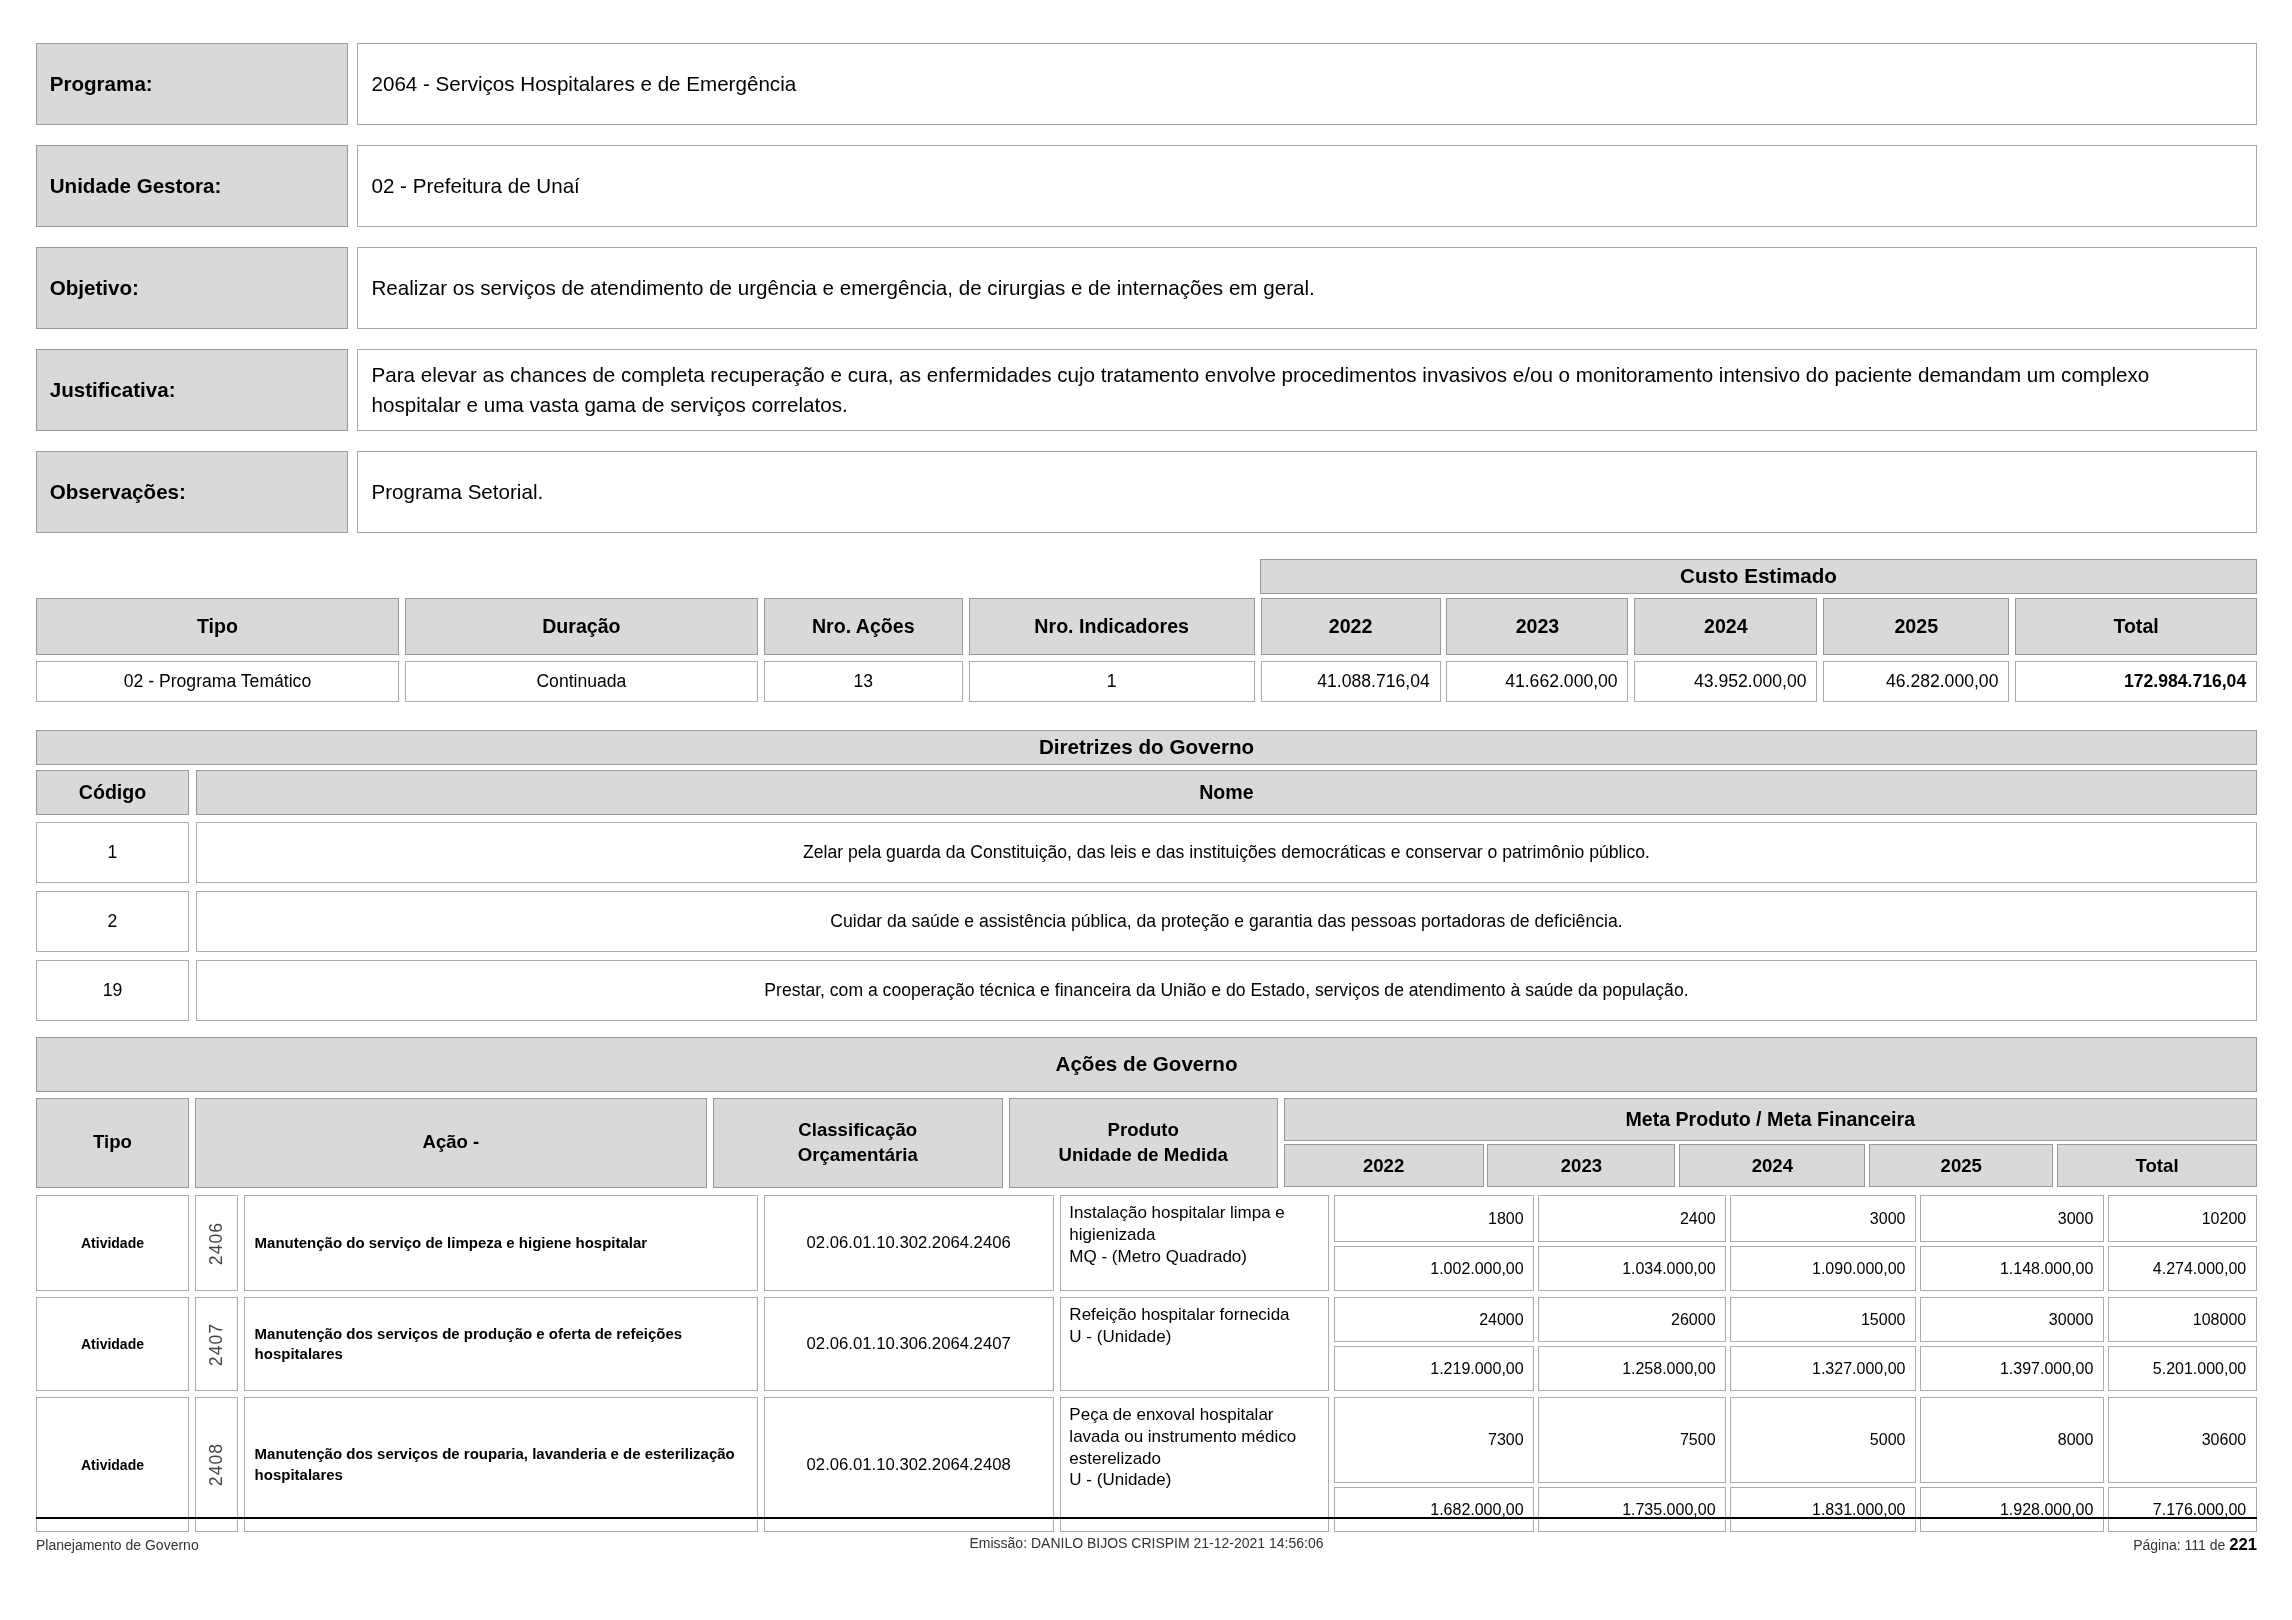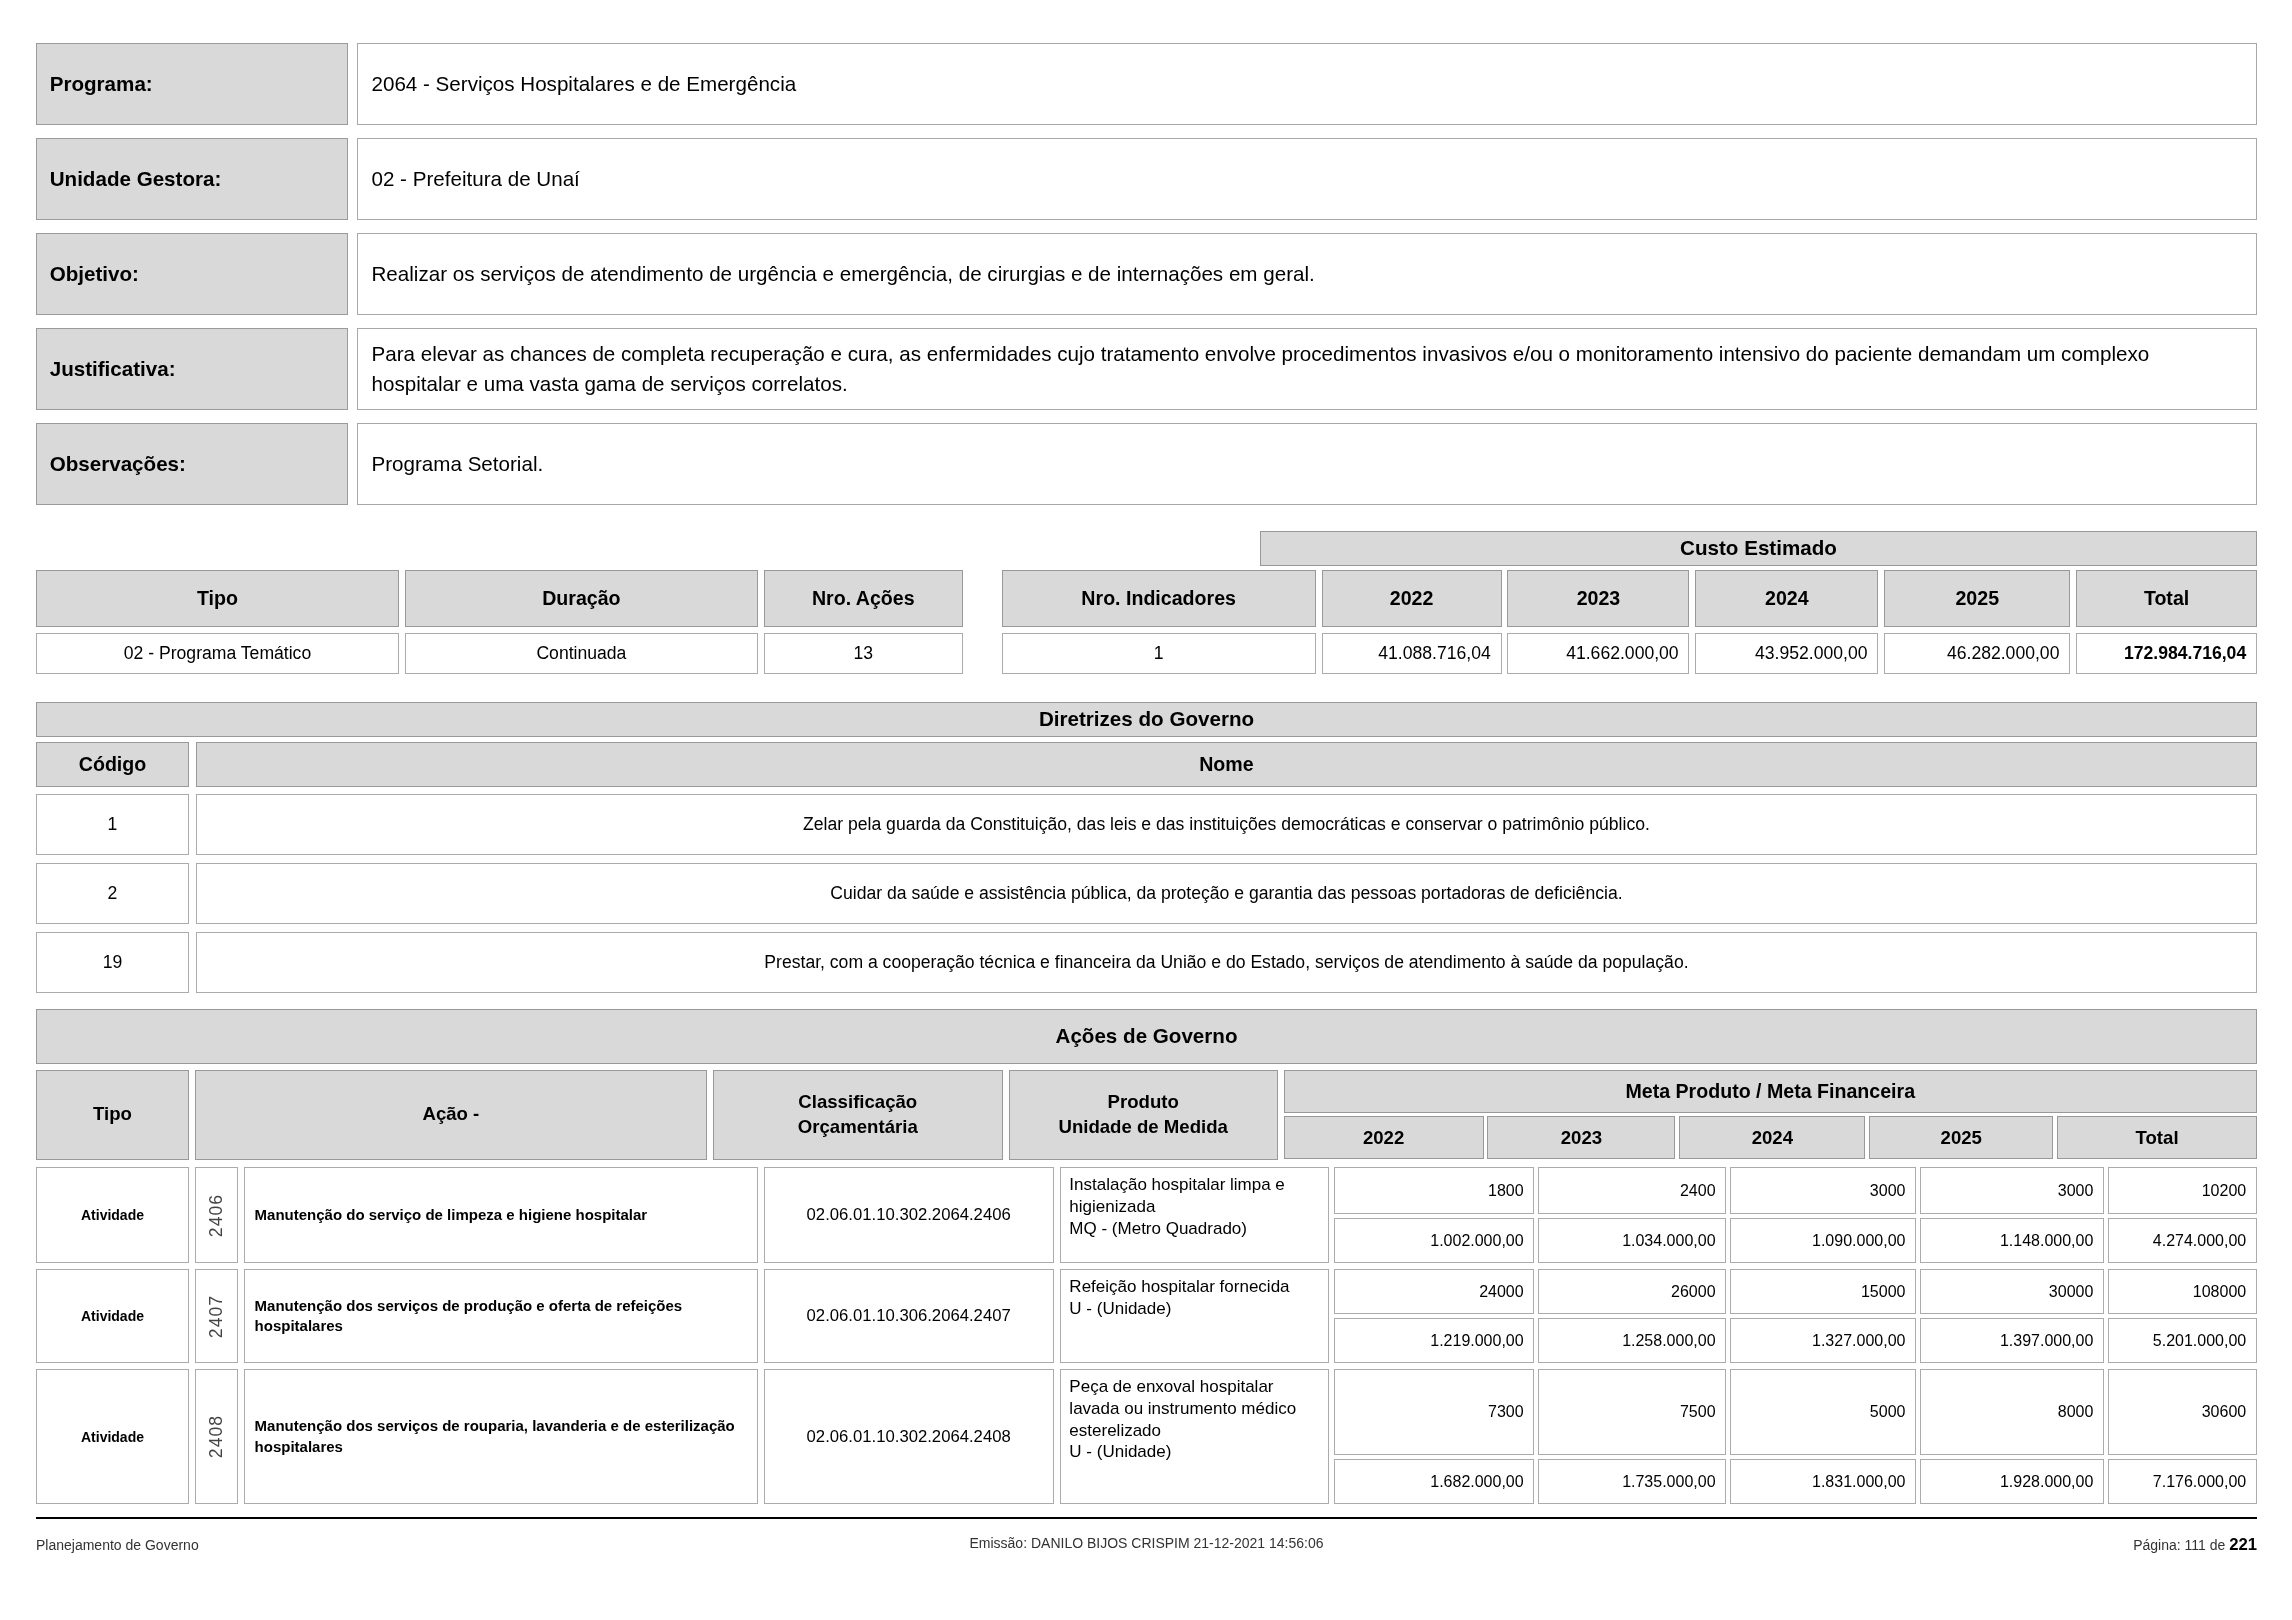--- a/index.html
+++ b/index.html
@@ -7,21 +7,21 @@
     position:relative;
     width:2293px;height:1620px;
     background:#ffffff;
     font-family:"Liberation Sans", sans-serif;
     color:#000;
     overflow:hidden;
   }
   .content{position:absolute;left:36px;right:36px;top:43px;}
 
   
-  .kv-table{display:flex;flex-direction:column;gap:13px;}
+  .kv-table{display:flex;flex-direction:column;gap:20px;}
   .kv-row{display:flex;gap:8.8px;}
   .kv-label{
     width:312px;min-height:82px;box-sizing:border-box;
     background:#d9d9d9;border:1px solid #9b9b9b;
     display:flex;align-items:center;
     font-weight:bold;font-size:20.6px;padding-left:12.7px;
   }
   .kv-value{
     flex:1;min-height:82px;box-sizing:border-box;
     background:#fff;border:1px solid #a8a8a8;
@@ -54,21 +54,21 @@
     font-weight:bold;font-size:20.6px;
   }
   .custo-head,.custo-data{display:flex;gap:5.9px;}
   .custo-head{margin-top:4.9px;}
   .custo-data{margin-top:5.9px;}
   .custo-head .hcell{height:57px;}
   .custo-data .dcell{height:41px;}
   .c-tipo{width:363px;}
   .c-dur{width:353px;}
   .c-nac{width:199px;}
-  .c-nin{width:314px;margin-left:33px;}
+  .c-nin{width:286px;}
   .c-y{width:180px;}
   .c-y2{width:182px;}
   .c-y3{width:183px;}
   .c-y4{width:186px;}
   .c-tot{flex:1;}
 
   
   .dir{margin-top:27.4px;}
   .dir-bar{
     height:35px;box-sizing:border-box;background:#d9d9d9;border:1px solid #999;

